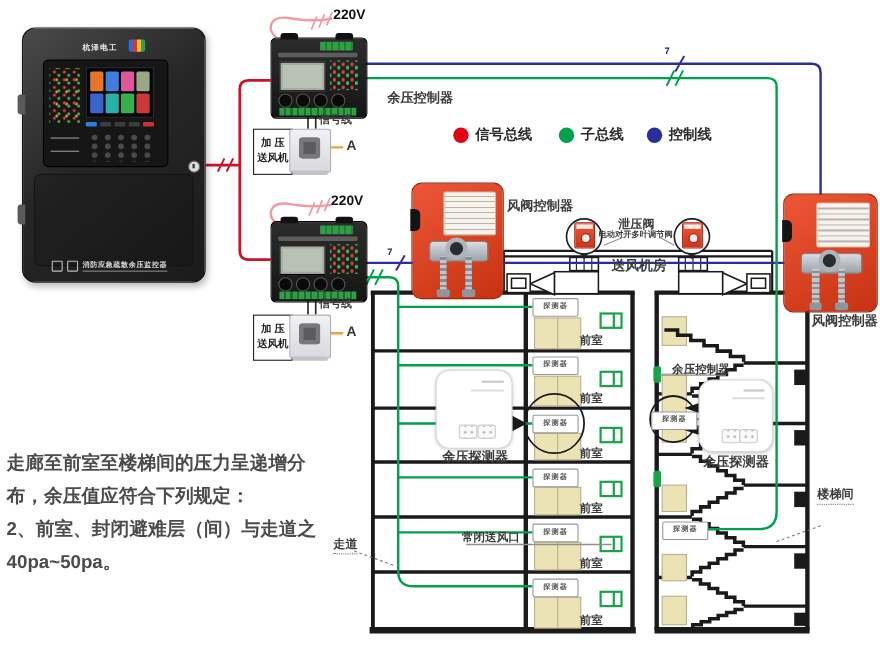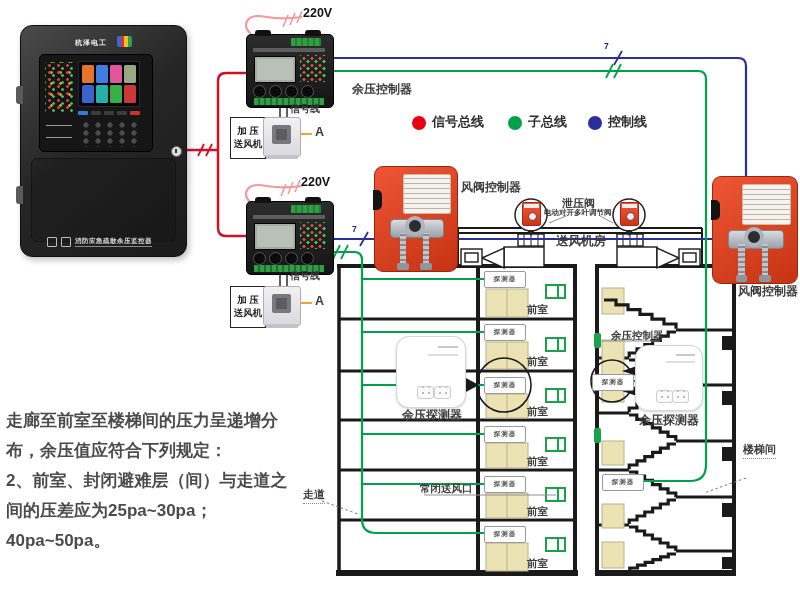--- a/index.html
+++ b/index.html
@@ -376,17 +376,16 @@
 <div class="lbl dotted-u" style="left:303px;top:487px;font-size:11px">走道</div>
 <div class="lbl dotted-u" style="left:743px;top:442px;font-size:11px">楼梯间</div>
 
 <div class="lbl mark7" style="left:352px;top:224px">7</div>
 <div class="lbl mark7" style="left:604px;top:41px">7</div>
 
 <div class="note">
   <div>走廊至前室至楼梯间的压力呈递增分</div>
   <div>布，余压值应符合下列规定：</div>
   <div>2、前室、封闭避难层（间）与走道之</div>
-  <div>间的压差应为25pa~30pa；</div>
   <div>40pa~50pa。</div>
 </div>
 
 </div>
 
 </body></html>

